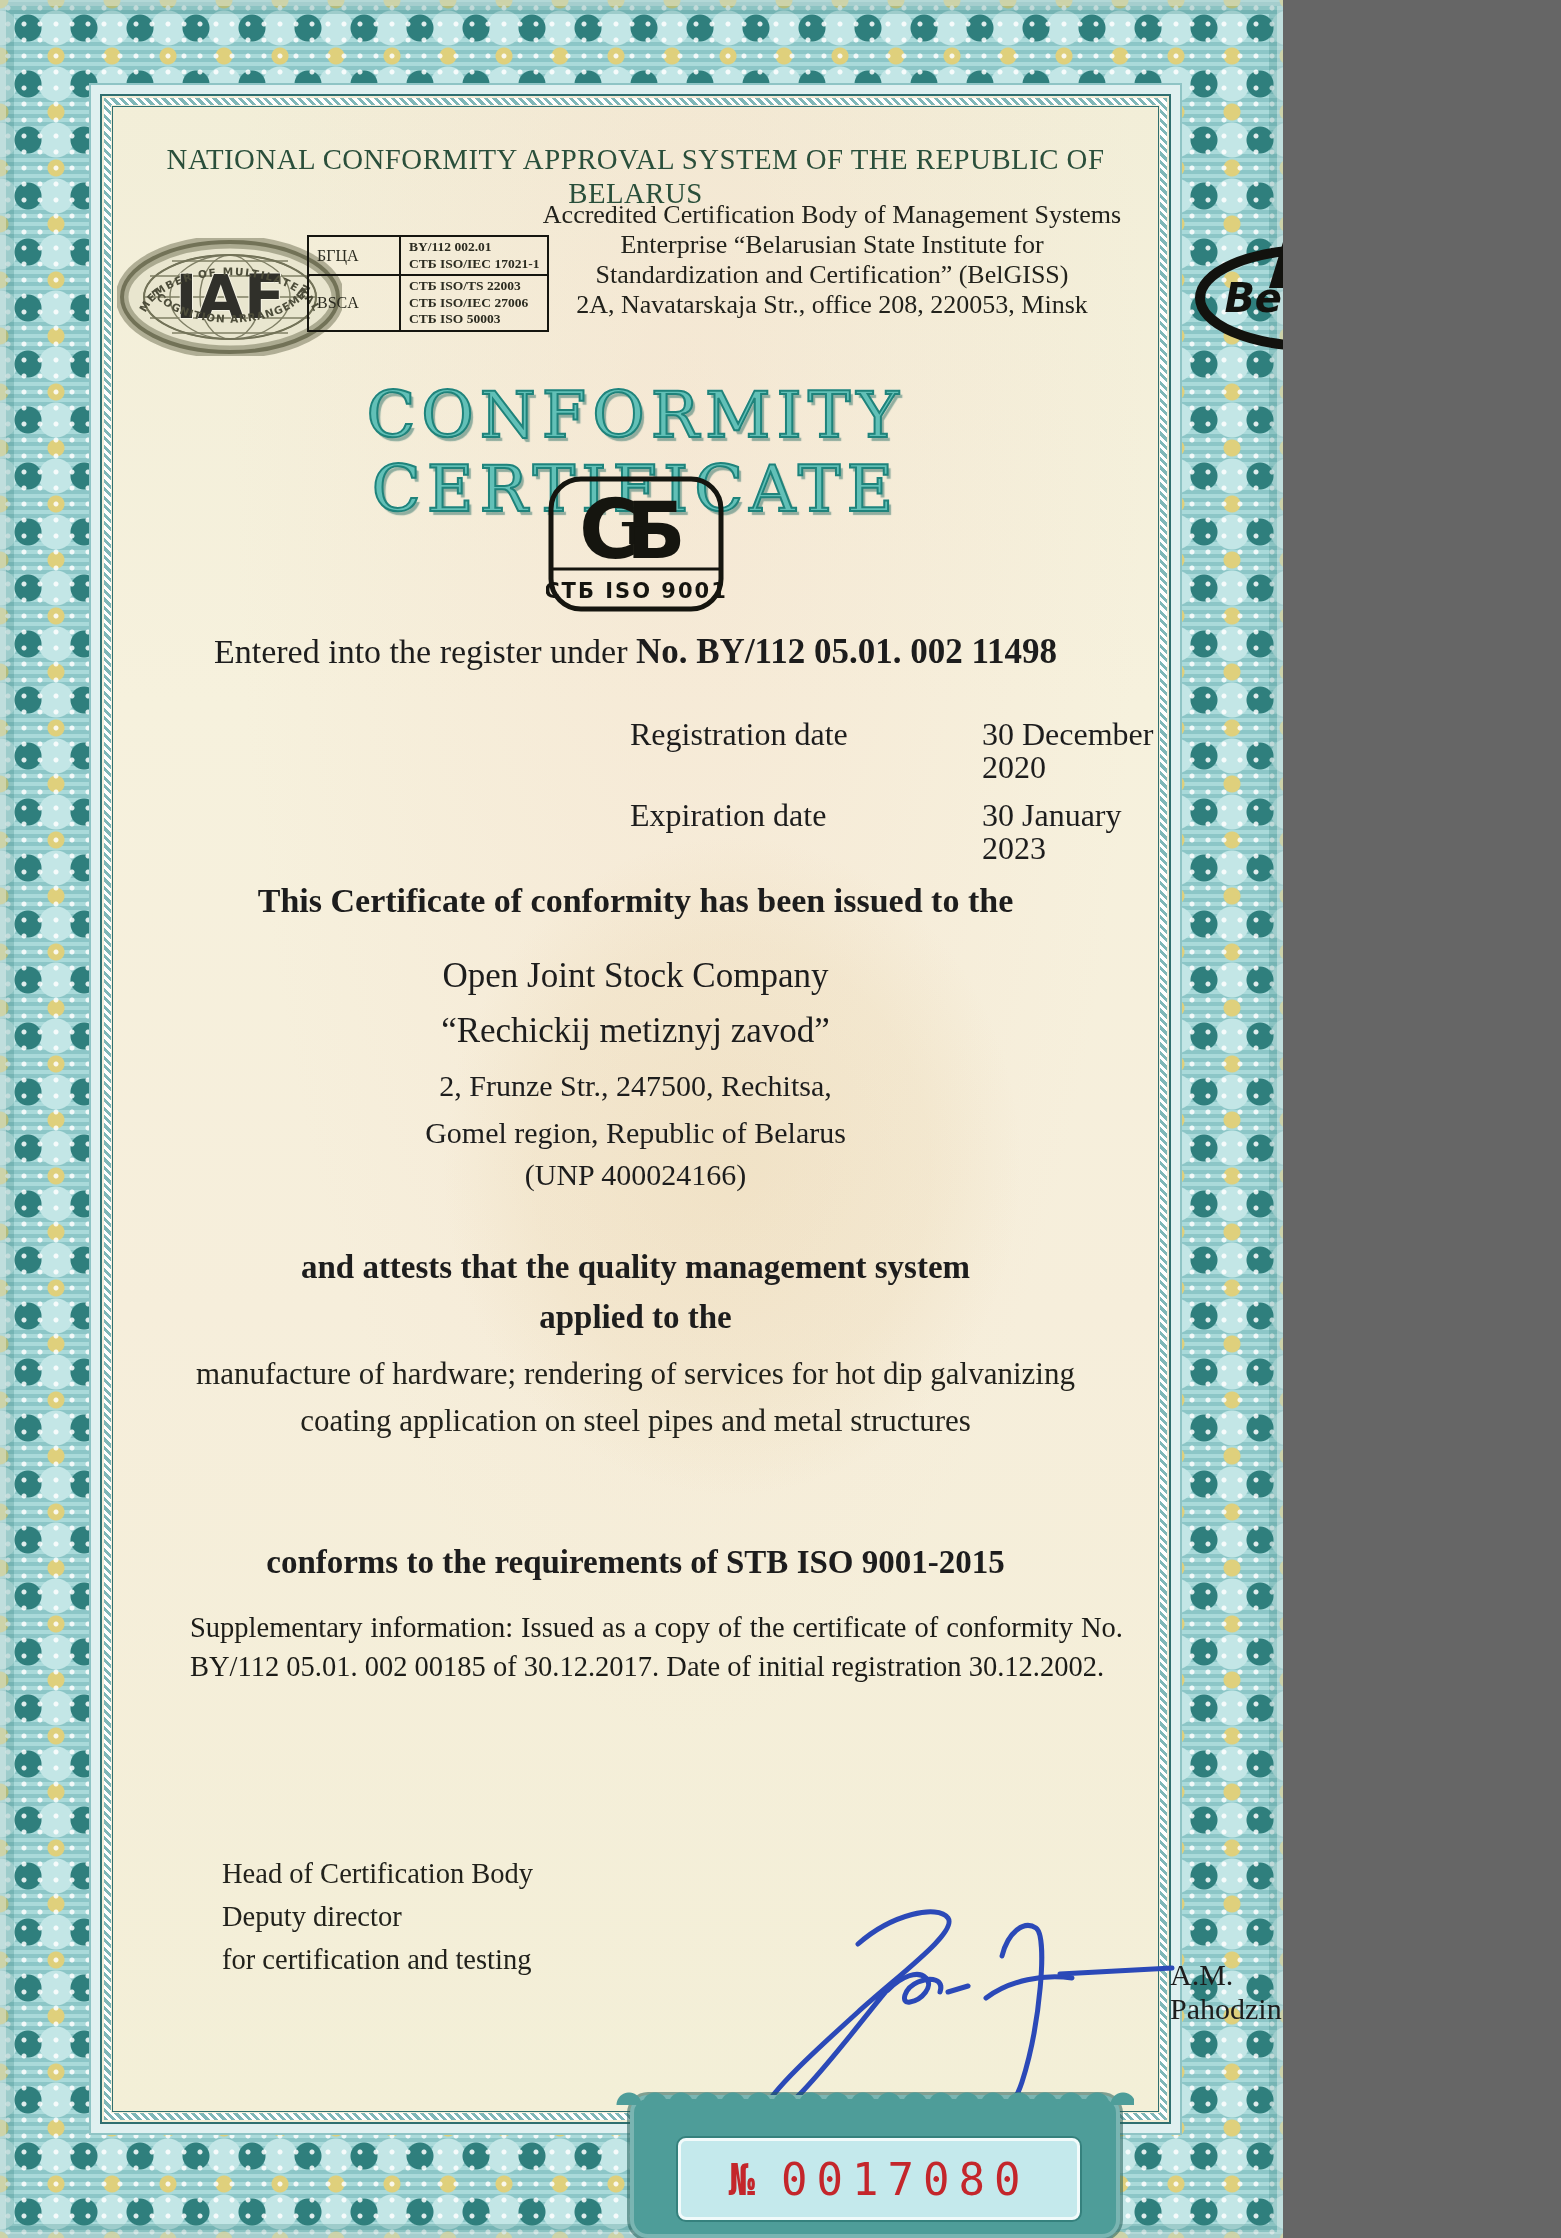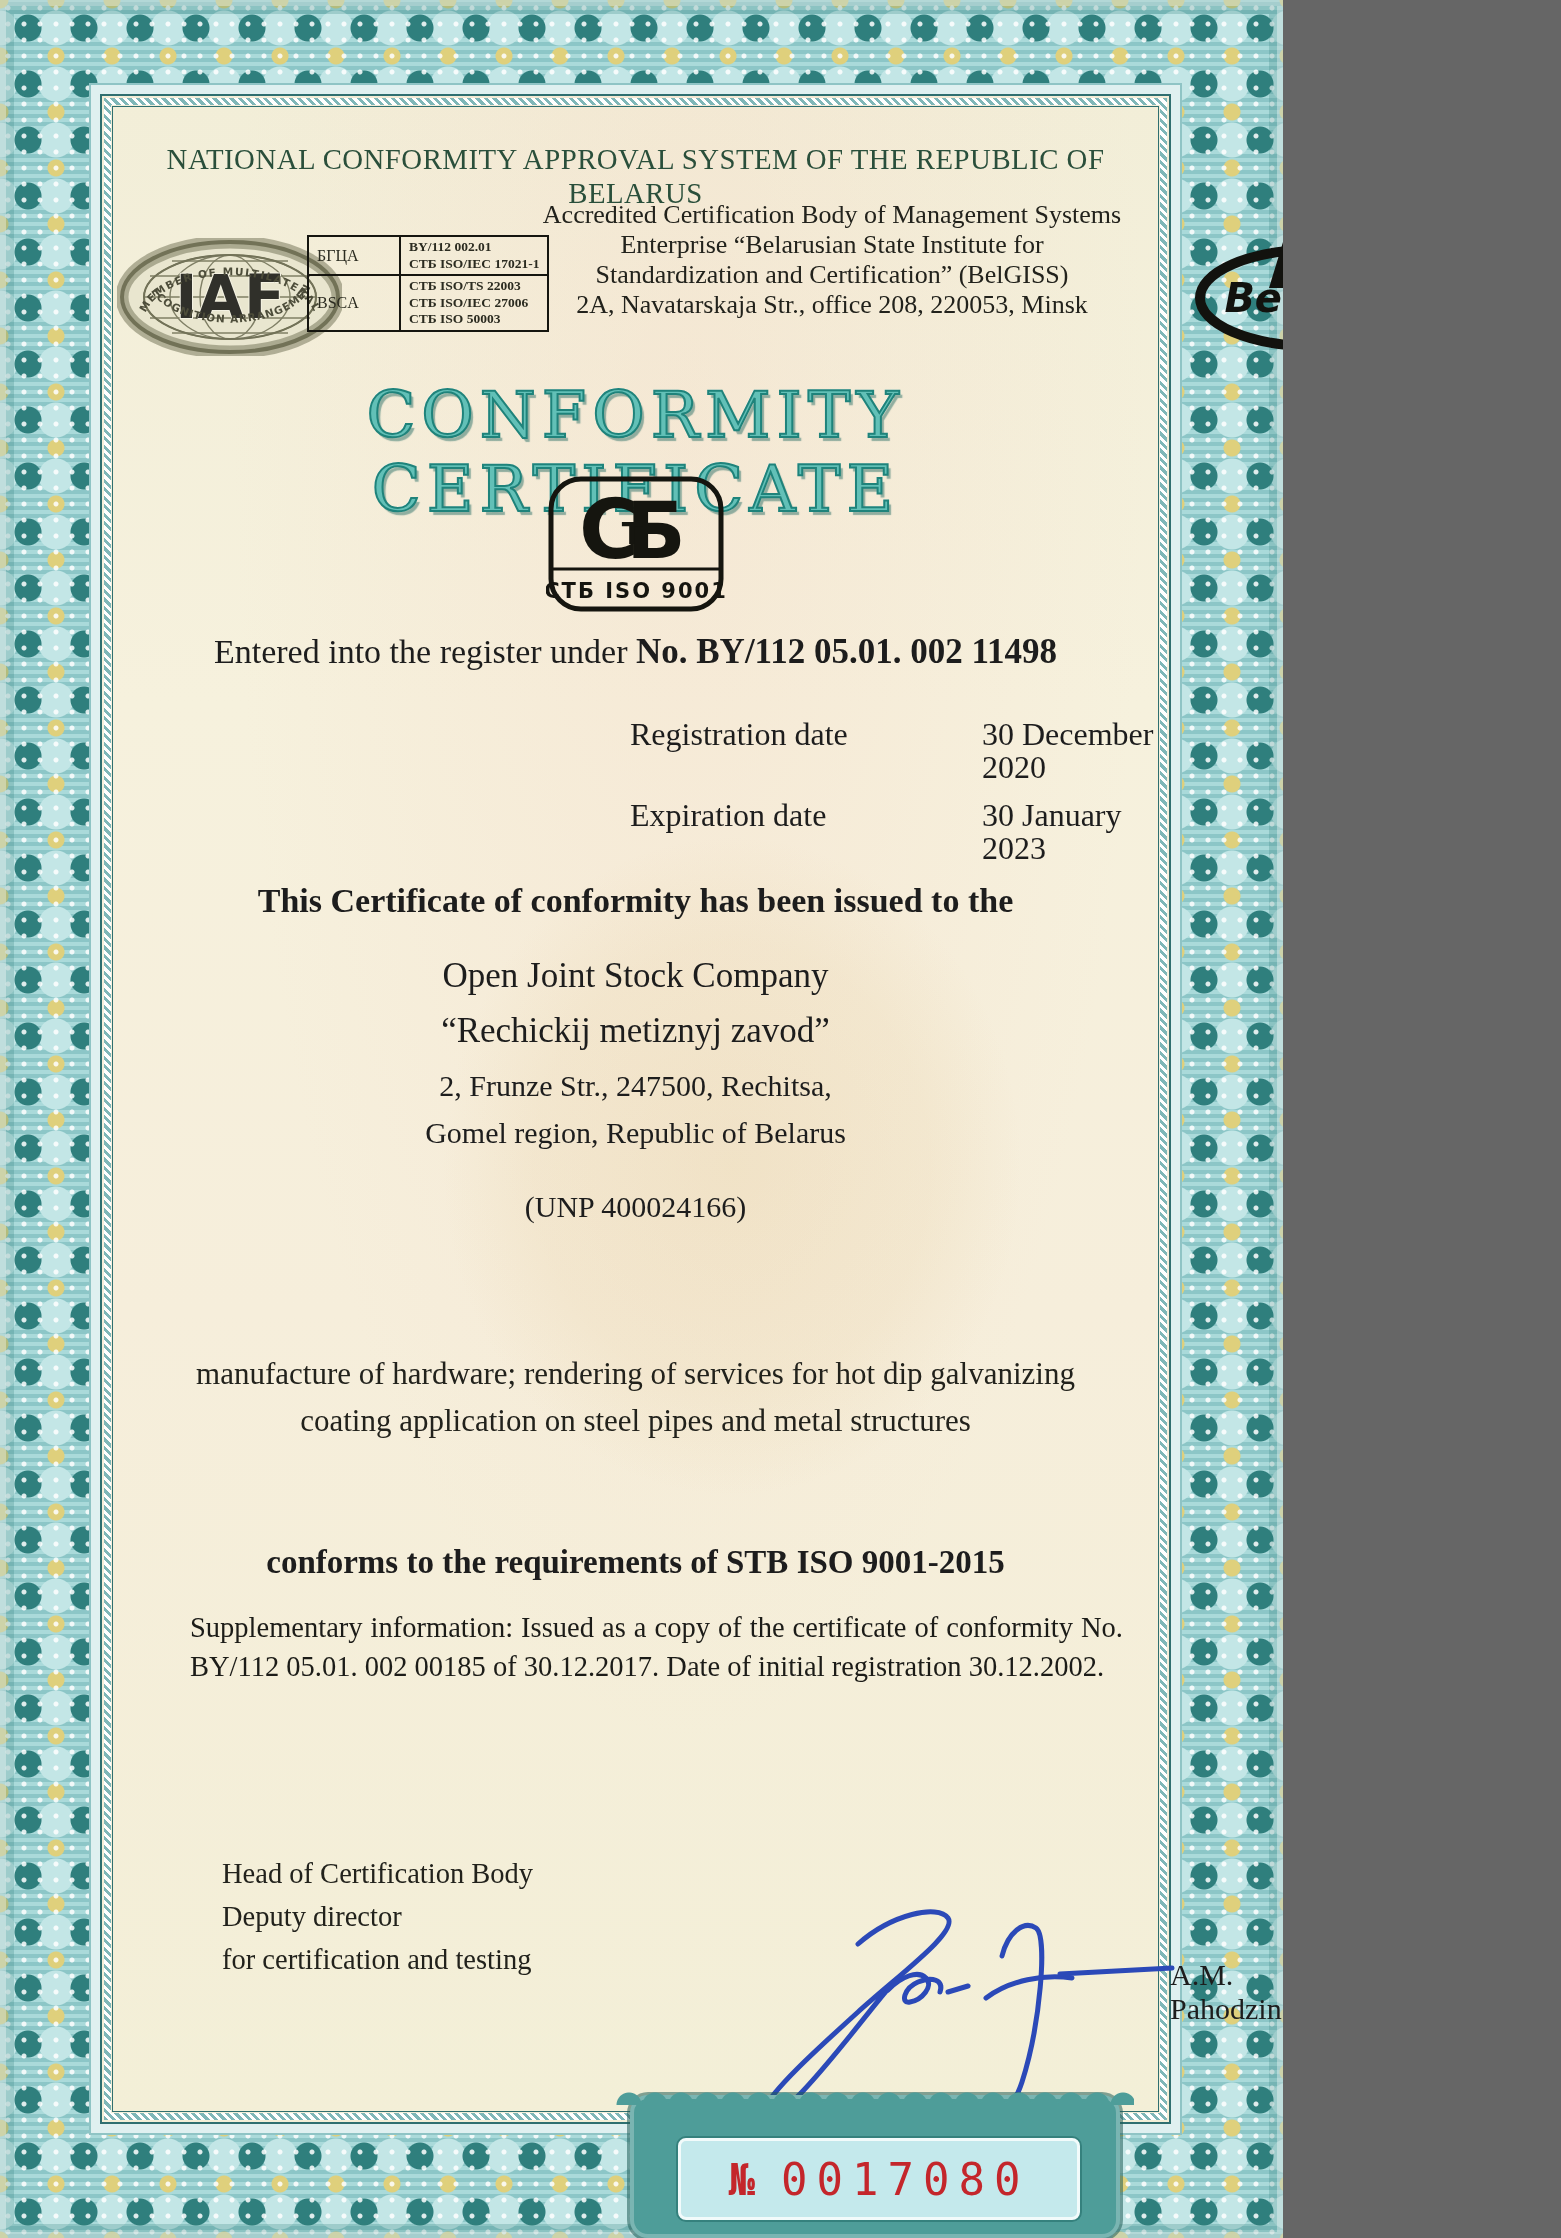--- a/index.html
+++ b/index.html
@@ -54,21 +54,21 @@
   .stb{left:0;right:0;top:378px;text-align:center;}
   
   .register{top:536px;font-size:34px;}
   .register b{font-size:35px;}
   .dates{position:absolute;left:528px;top:622px;display:grid;
     grid-template-columns:352px auto;row-gap:15px;font-size:32px;line-height:33px;}
   
   .issued-head{top:786px;font-size:34px;font-weight:bold;}
   .company{top:852px;font-size:35px;line-height:55px;}
   .addr{top:966px;font-size:30px;line-height:47px;}
-  .unp{top:1062px;font-size:30px;margin-top:32px;}
+  .unp{top:1062px;font-size:30px;}
   .attests{top:1146px;font-size:33px;font-weight:bold;line-height:50px;}
   .scope{top:1254px;font-size:31px;line-height:47px;color:#22221c;}
   .conforms{top:1448px;font-size:33px;font-weight:bold;}
   .supplementary{position:absolute;left:88px;right:46px;top:1512px;font-size:28.5px;
     line-height:39px;text-align:justify;text-align-last:left;color:#1c1c18;}
   
   .roles{position:absolute;left:120px;top:1756px;font-size:28.5px;line-height:43px;color:#22221c;}
   .sig{position:absolute;left:540px;top:1790px;}
   .sig-name{position:absolute;left:1068px;top:1862px;font-size:30px;}
   
@@ -192,20 +192,24 @@
     <div class="abs ctr company">
       <div>Open Joint Stock Company</div>
       <div>“Rechickij metiznyj zavod”</div>
     </div>
     <div class="abs ctr addr">
       <div>2, Frunze Str., 247500, Rechitsa,</div>
       <div>Gomel region, Republic of Belarus</div>
     </div>
     <div class="abs ctr unp">(UNP 400024166)</div>
 
+    <div class="abs ctr attests">
+      <div>and attests that the quality management system</div>
+      <div>applied to the</div>
+    </div>
     <div class="abs ctr scope">
       <div>manufacture of hardware; rendering of services for hot dip galvanizing</div>
       <div>coating application on steel pipes and metal structures</div>
     </div>
 
     <div class="abs ctr conforms">conforms to the requirements of STB ISO 9001-2015</div>
 
     <div class="supplementary">Supplementary  information:  Issued  as  a  copy  of  the  certificate  of  conformity No. BY/112 05.01. 002 00185 of 30.12.2017. Date of initial registration 30.12.2002.</div>
 
     <div class="roles">

